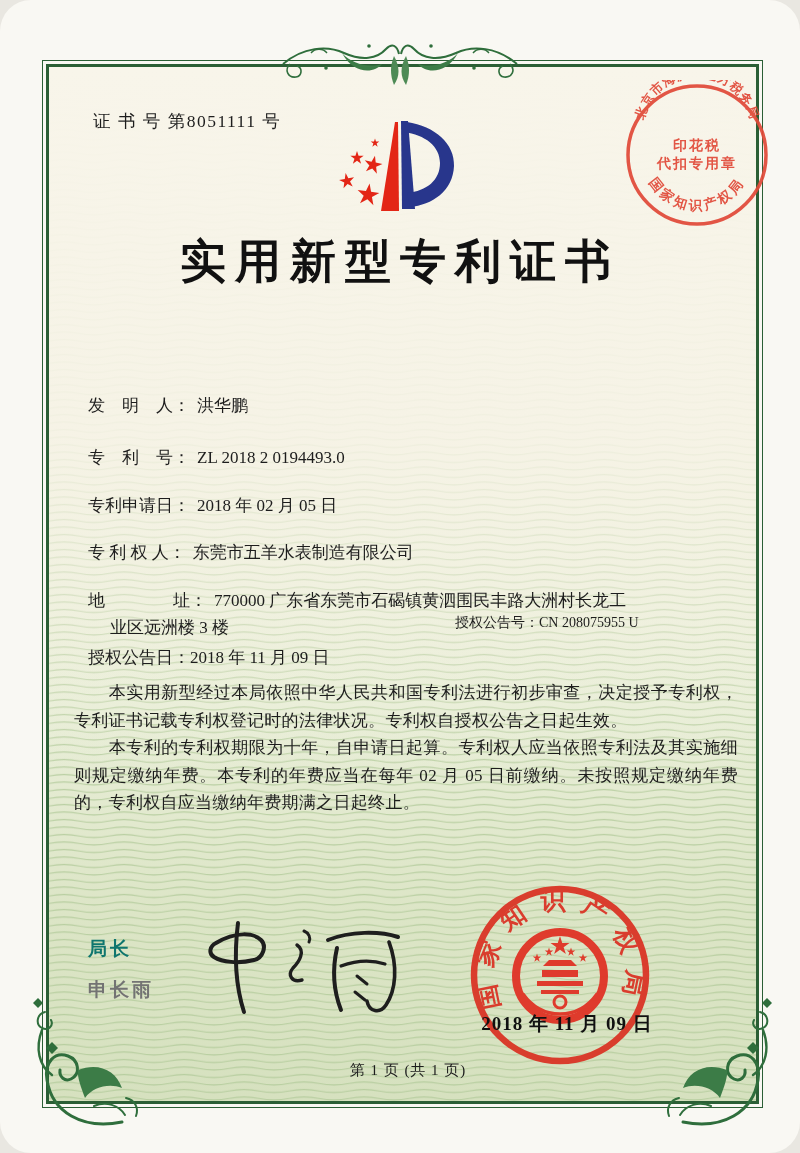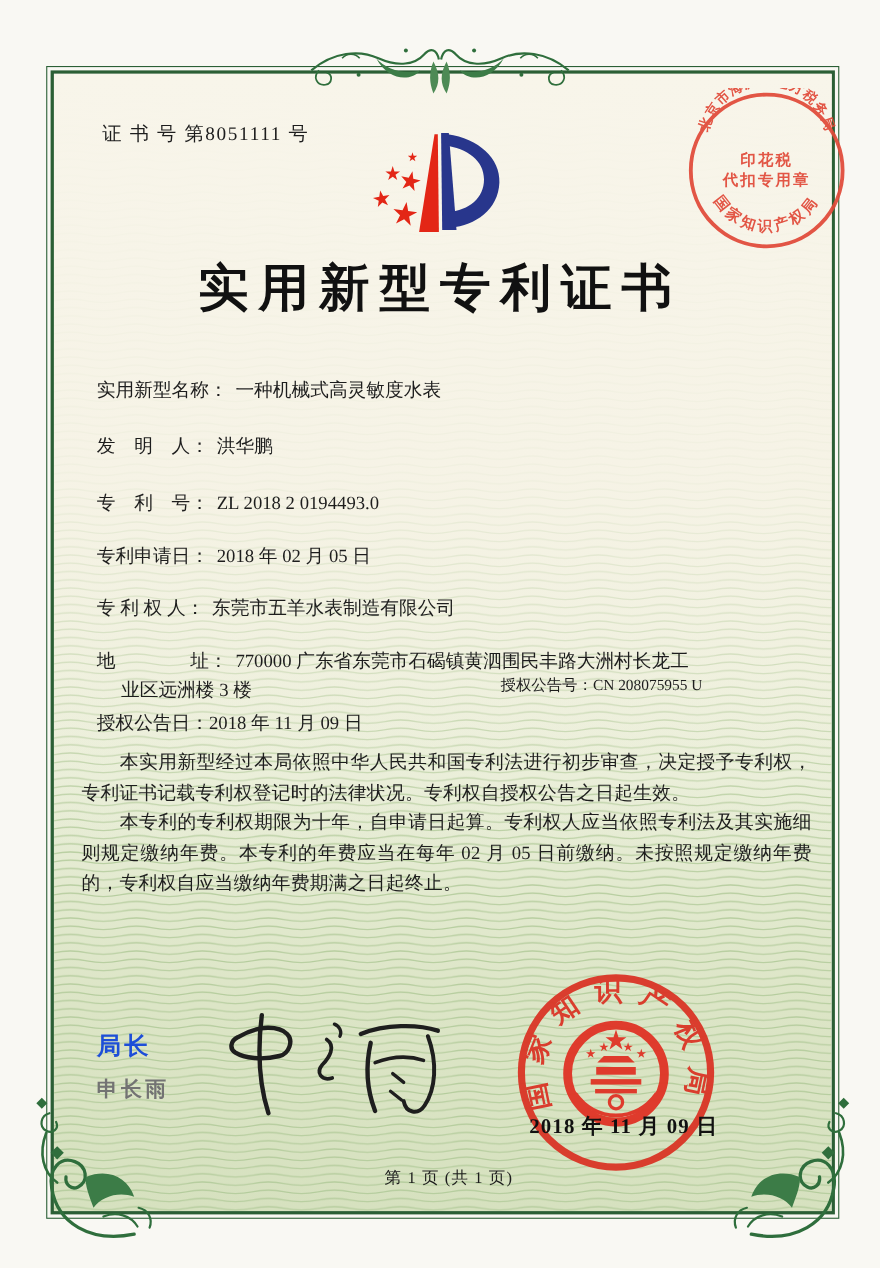--- a/index.html
+++ b/index.html
@@ -1,17 +1,17 @@
 <!DOCTYPE html>
 <html><head>
 <meta charset="utf-8">
 <style>
   html,body{margin:0;padding:0;background:#e9e7e1;}
   .page{position:relative;width:800px;height:1153px;background:#f9f8f3;overflow:hidden;
-        font-family:"Liberation Serif","DejaVu Serif",serif;color:#1d1d1d;}
+        font-family:"Liberation Serif","DejaVu Serif",serif;color:#1d1d1d;border-radius:31px;}
   
   .frame-outer{position:absolute;left:42px;top:60px;width:719px;height:1046px;
                border:1px solid #2b5f35;z-index:1;}
   .frame-inner{position:absolute;left:3px;top:3px;right:3px;bottom:3px;
                border:3px solid #2b5f35;overflow:hidden;}
   .paper-bg{position:absolute;inset:0;
             background:linear-gradient(180deg,#f8f5ea 0%,#f5f2e4 38%,#e9eed8 62%,#dce5c6 82%,#d6e1bf 100%);}
   .waves{position:absolute;inset:0;}
   
   .content{position:absolute;inset:0;z-index:3;}
@@ -21,21 +21,21 @@
          letter-spacing:9px;color:#111;}
   .field{left:88px;font-size:17px;white-space:nowrap;}
   .field .val{padding-left:7px;}
   .addr2{left:110px;top:616px;font-size:17px;}
   .grant-left{left:88px;top:646px;font-size:17px;}
   .grant-right{left:455px;top:614px;font-size:14px;}
   .paras{left:74px;top:679px;width:664px;}
   .paras p{margin:0;font-size:17px;line-height:27.5px;text-indent:2.05em;
            text-align:justify;letter-spacing:.3px;}
   .director-label{left:88px;top:936px;font-family:"Liberation Sans","DejaVu Sans",sans-serif;
-                  font-weight:700;font-size:22px;letter-spacing:3px;color:#1d4ed8;}
+                  font-weight:700;font-size:19px;letter-spacing:3px;color:#0f766e;}
   .director-name{left:88px;top:977px;font-family:"Liberation Sans","DejaVu Sans",sans-serif;
                  font-weight:700;font-size:19px;letter-spacing:3px;color:#737373;}
   .seal-date{left:462px;top:1011px;width:210px;text-align:center;font-size:19px;
              font-weight:600;letter-spacing:1px;color:#111;z-index:5;}
   .footer{left:0;right:0;top:1061px;text-align:center;font-size:15px;letter-spacing:1px;margin-left:16px;}
   .logo{left:330px;top:113px;z-index:3;}
   .tax-seal{left:622px;top:80px;z-index:4;opacity:.93;}
   .main-seal{left:465px;top:880px;z-index:4;opacity:.95;}
   .signature{left:200px;top:913px;z-index:4;}
   .orn-top{left:281px;top:37px;z-index:2;}
@@ -133,23 +133,20 @@
       </text>
       <text font-size="13.5" font-weight="bold" fill="#e14a39" letter-spacing="3">
         <textPath href="#taxBot" startOffset="50%" text-anchor="middle">国家知识产权局</textPath>
       </text>
       <text x="75" y="70" text-anchor="middle" font-size="14" font-weight="bold" fill="#e14a39" letter-spacing="2">印花税</text>
       <text x="75" y="88" text-anchor="middle" font-size="14" font-weight="bold" fill="#e14a39" letter-spacing="2">代扣专用章</text>
     </svg>
 
     <div class="abs title">实用新型专利证书</div>
 
-    <div class="abs field" style="top:343px">
-      <span>实用新型名称：</span><span class="val">一种机械式高灵敏度水表</span>
-    </div>
     <div class="abs field" style="top:394px">
       <span>发　明　人：</span><span class="val">洪华鹏</span>
     </div>
     <div class="abs field" style="top:446px">
       <span>专　利　号：</span><span class="val">ZL 2018 2 0194493.0</span>
     </div>
     <div class="abs field" style="top:494px">
       <span>专利申请日：</span><span class="val">2018 年 02 月 05 日</span>
     </div>
     <div class="abs field" style="top:541px">

